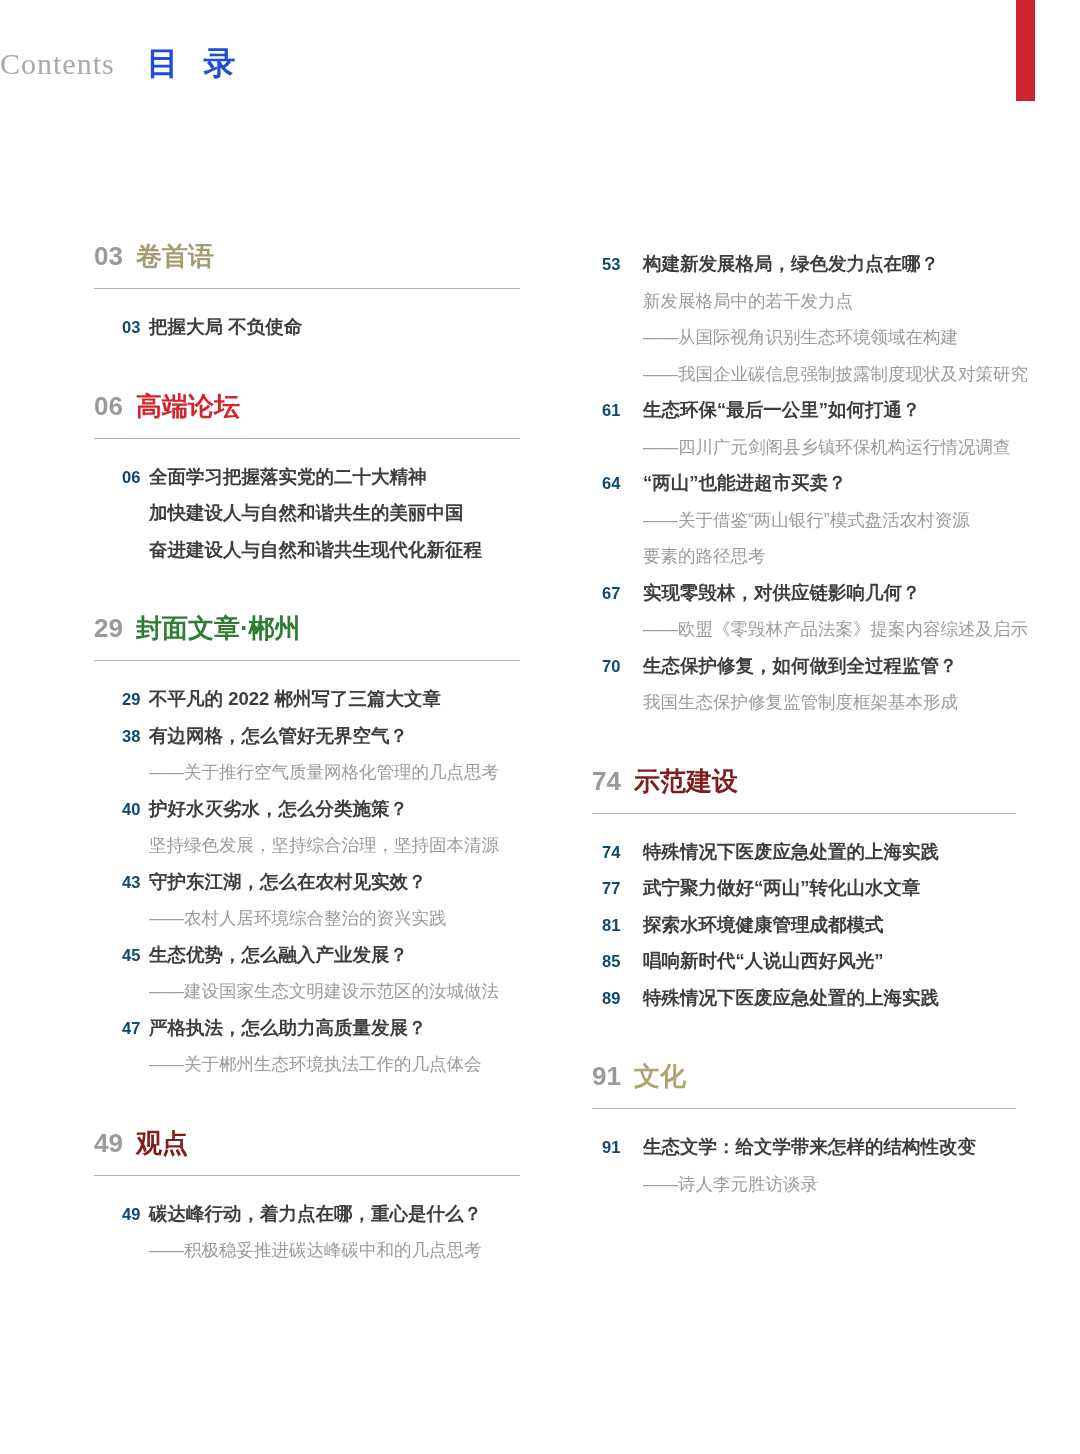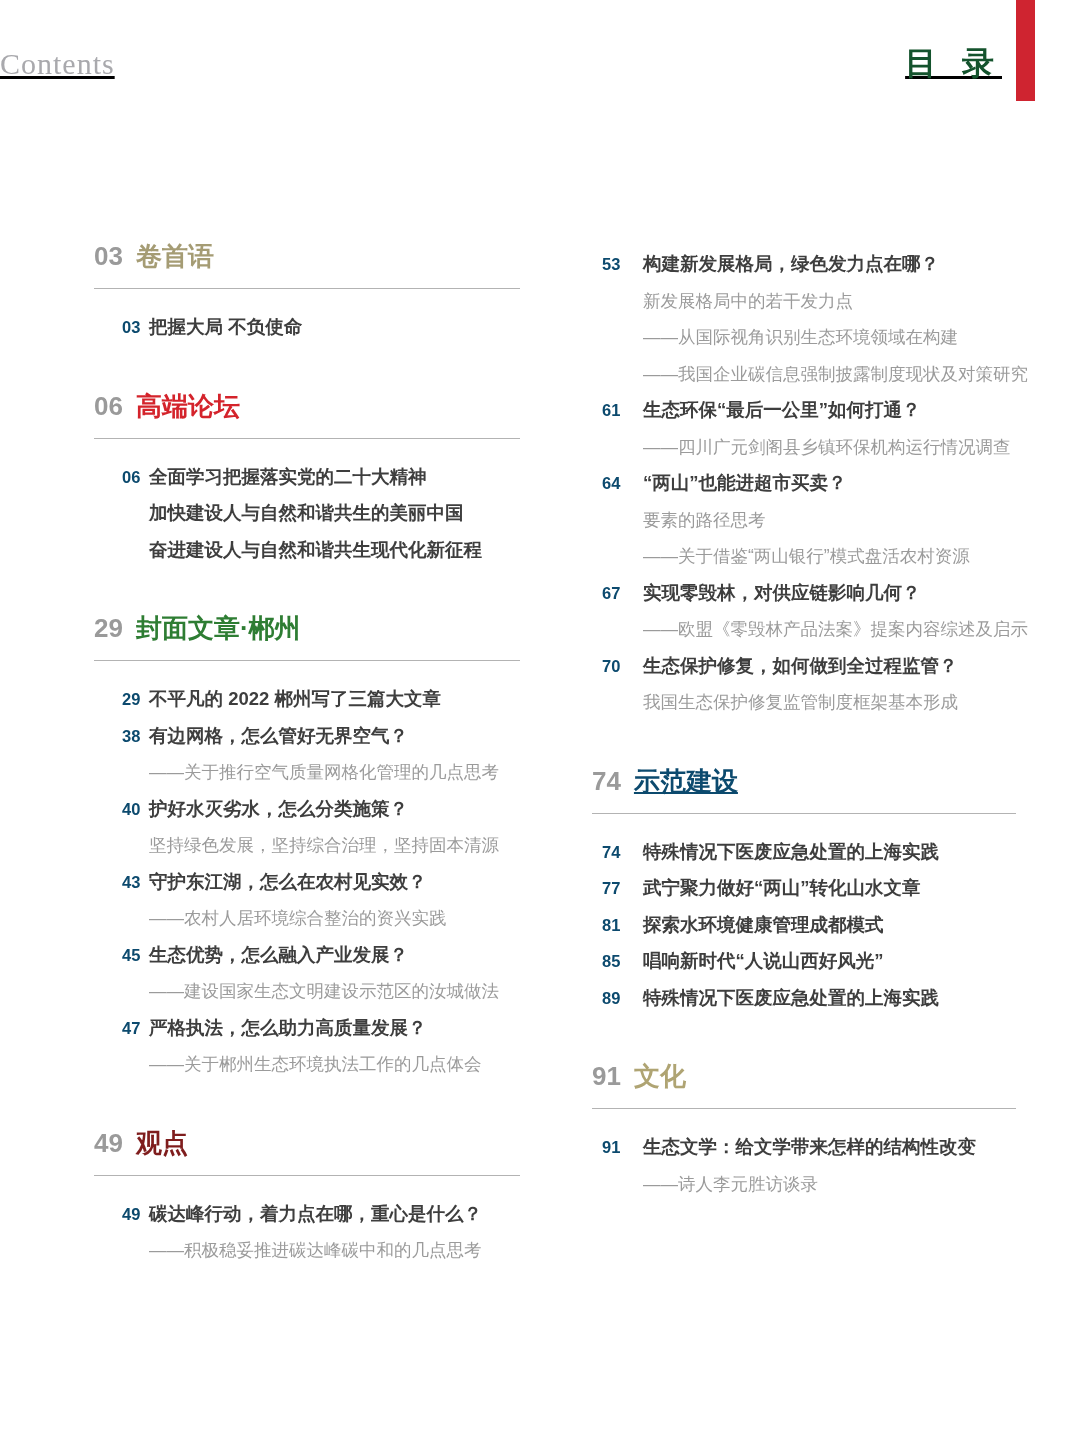--- a/index.html
+++ b/index.html
@@ -1,22 +1,22 @@
 <!DOCTYPE html>
 <html><head>
 <meta charset="utf-8">
 <style>
   html,body{margin:0;padding:0;background:#fff;}
   .page{position:relative;width:1080px;height:1454px;background:#ffffff;overflow:hidden;
         font-family:"Liberation Sans",sans-serif;}
   
-  .hdr{position:absolute;top:42px;left:0;width:1002px;display:flex;justify-content:space-between;
-       align-items:baseline;gap:32px;text-decoration:underline;}
+  .hdr{position:absolute;top:42px;left:0;width:1002px;display:flex;justify-content:flex-start;
+       align-items:baseline;gap:32px;}
   .hdr-en{font-family:"Liberation Serif",serif;font-size:30px;color:#a9a9ad;letter-spacing:1px;}
-  .hdr-zh{font-size:32px;color:#14532d;font-weight:600;letter-spacing:8px;}
+  .hdr-zh{font-size:32px;color:#1d4ed8;font-weight:600;letter-spacing:8px;}
   .redbar{position:absolute;top:0;left:1016px;width:19px;height:101px;background:#cf2430;}
   
   .col{position:absolute;top:240px;}
   .c-left{left:94px;width:426px;}
   .c-right{left:592px;width:424px;}
   .section{margin-bottom:44px;}
   .sec-head{display:flex;align-items:baseline;gap:13px;font-size:26px;font-weight:700;
             line-height:33px;padding-bottom:15px;border-bottom:1px solid #b3b3b3;margin-bottom:18px;}
   .sec-num{color:#9a9a9a;}
   .items{padding-top:2px;}
@@ -121,37 +121,37 @@
           </div>
           <div class="item">
             <div class="line sub">——我国企业碳信息强制披露制度现状及对策研究</div>
           </div>
           <div class="item">
             <div class="line"><span class="num">61</span><span>生态环保“最后一公里”如何打通？</span></div>
             <div class="line sub">——四川广元剑阁县乡镇环保机构运行情况调查</div>
           </div>
           <div class="item">
             <div class="line"><span class="num">64</span><span>“两山”也能进超市买卖？</span></div>
+            <div class="line sub">——关于借鉴“两山银行”模式盘活农村资源</div>
             <div class="line sub">要素的路径思考</div>
-            <div class="line sub">——关于借鉴“两山银行”模式盘活农村资源</div>
           </div>
           <div class="item">
             <div class="line"><span class="num">67</span><span>实现零毁林，对供应链影响几何？</span></div>
             <div class="line sub">——欧盟《零毁林产品法案》提案内容综述及启示</div>
           </div>
           <div class="item">
             <div class="line"><span class="num">70</span><span>生态保护修复，如何做到全过程监管？</span></div>
             <div class="line sub">我国生态保护修复监管制度框架基本形成</div>
           </div>
         </div>
       </div>
       <div class="section">
         <div class="sec-head">
           <span class="sec-num">74</span>
-          <span class="sec-title" style="color: #0c4a6e; text-decoration: underline;">示范建设</span>
+          <span class="sec-title" style="color: #7f1d1d;">示范建设</span>
         </div>
         <div class="items">
           <div class="item">
             <div class="line"><span class="num">74</span><span>特殊情况下医废应急处置的上海实践</span></div>
           </div>
           <div class="item">
             <div class="line"><span class="num">77</span><span>武宁聚力做好“两山”转化山水文章</span></div>
           </div>
           <div class="item">
             <div class="line"><span class="num">81</span><span>探索水环境健康管理成都模式</span></div>

